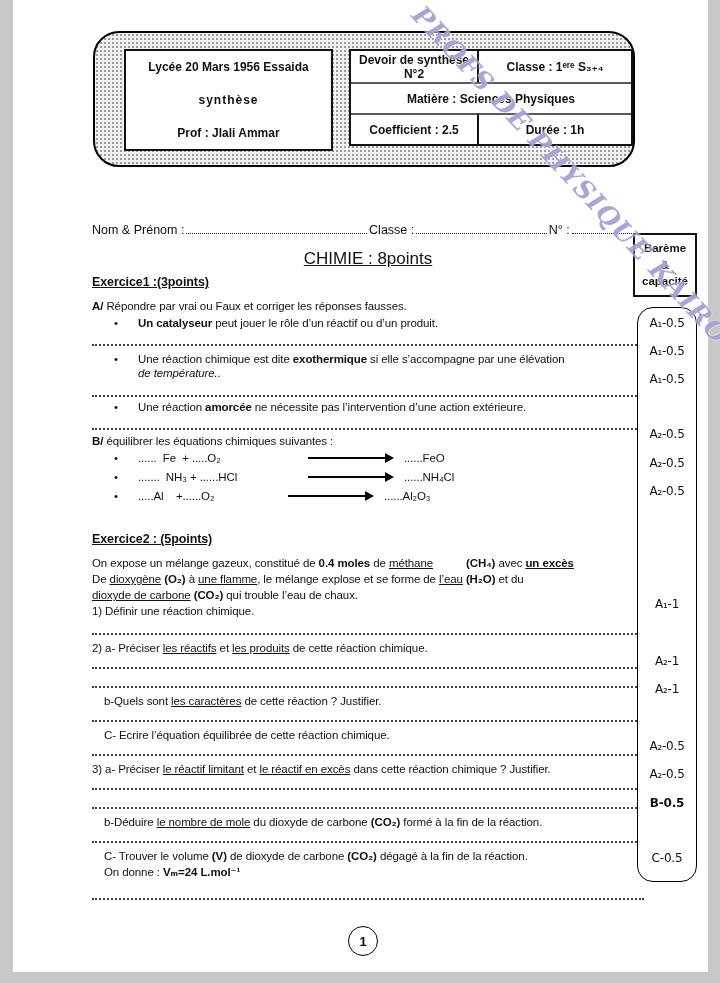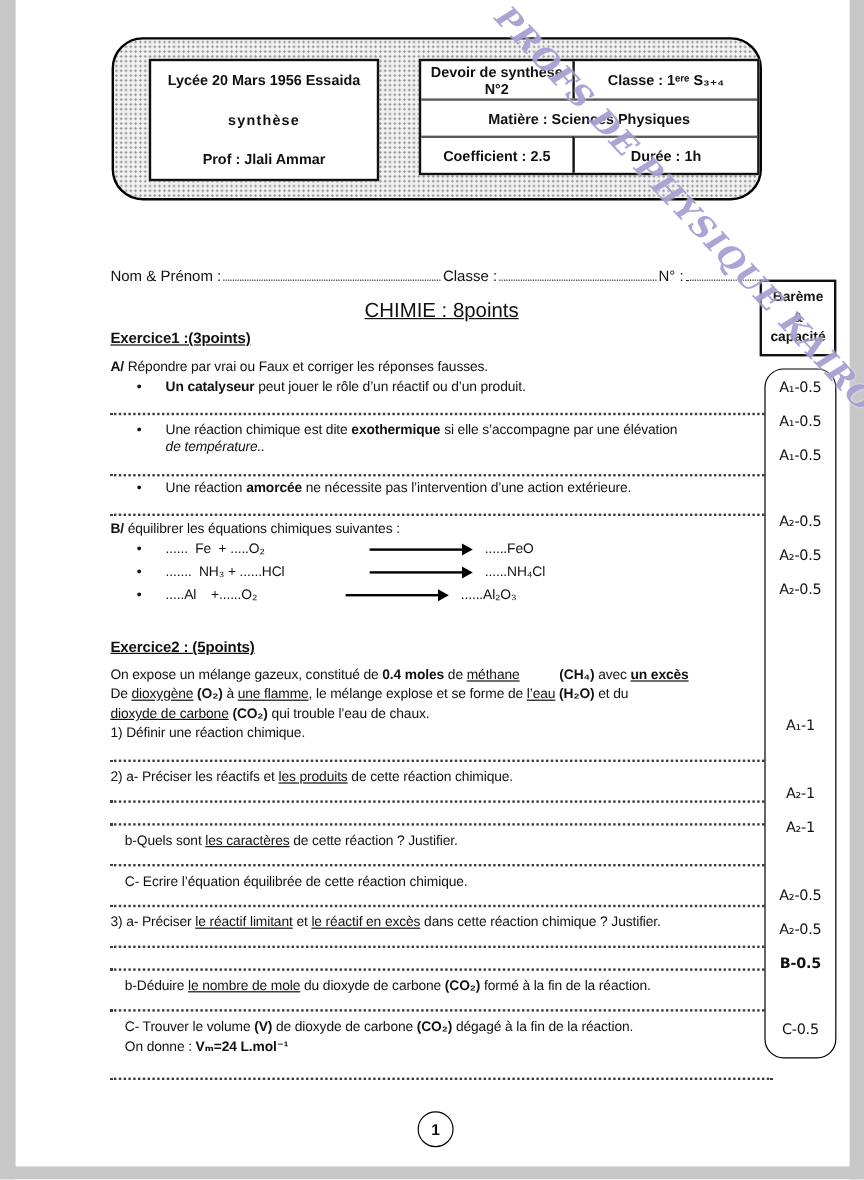--- a/index.html
+++ b/index.html
@@ -24,21 +24,21 @@
 
   
   .header-box{
     position:absolute;left:93px;top:31px;width:542px;height:136px;z-index:1;
     border:2.5px solid #000;border-radius:26px;box-sizing:border-box;
     background-color:#f1f1f1;
     background-image:radial-gradient(#9c9c9c 1px, rgba(0,0,0,0) 1.15px);
     background-size:4px 4px;
   }
   .school-box{
-    position:absolute;left:29px;top:16px;width:192px;height:102px;box-sizing:border-box;
+    position:absolute;left:29px;top:16px;width:209px;height:102px;box-sizing:border-box;
     background:#fff;border:2px solid #111;
     display:flex;flex-direction:column;justify-content:space-between;
     padding:9px 3px;text-align:center;font-weight:bold;font-size:12px;
   }
   .ornament{font-size:12px;letter-spacing:1px;}
   .info-table{
     position:absolute;left:254px;top:16px;width:284px;height:97px;box-sizing:border-box;
     background:#fff;border:2px solid #111;
     display:grid;grid-template-columns:45% 55%;grid-template-rows:1fr 1fr 1fr;
     font-weight:bold;font-size:12px;
@@ -181,21 +181,21 @@
   </div>
 
   <div class="ex-head" style="margin-top:28px;">Exercice2 : (5points)</div>
 
   <div class="line" style="margin-top:11px;"><span>On expose un mélange gazeux, constitué de </span><span style="font-weight: bold;">0.4 moles</span><span> de </span><span style="text-decoration: underline;">méthane</span><span> </span><span style="font-weight: bold; padding-left: 30px;">(CH₄)</span><span> avec </span><span style="font-weight: bold; text-decoration: underline;">un excès</span></div>
   <div class="line" style="margin-top:4px;"><span>De </span><span style="text-decoration: underline;">dioxygène</span><span> </span><span style="font-weight: bold;">(O₂)</span><span> à </span><span style="text-decoration: underline;">une flamme</span><span>, le mélange explose et se forme de </span><span style="text-decoration: underline;">l’eau</span><span> </span><span style="font-weight: bold;">(H₂O)</span><span> et du</span></div>
   <div class="line" style="margin-top:4px;"><span style="text-decoration: underline;">dioxyde de carbone</span><span> </span><span style="font-weight: bold;">(CO₂)</span><span> qui trouble l’eau de chaux.</span></div>
   <div class="line" style="margin-top:4px;">1) Définir une réaction chimique.</div>
   <div class="dotline" style="margin-top:5px;"></div>
 
-  <div class="line"><span>2) a- Préciser </span><span style="">les réactifs</span><span> et </span><span style="text-decoration: underline;">les produits</span><span> de cette réaction chimique.</span></div>
+  <div class="line"><span>2) a- Préciser </span><span style="text-decoration: underline;">les réactifs</span><span> et </span><span style="text-decoration: underline;">les produits</span><span> de cette réaction chimique.</span></div>
   <div class="dotline"></div>
   <div class="dotline" style="margin-top:6px;"></div>
   <div class="line ind"><span>b-Quels sont </span><span style="text-decoration: underline;">les caractères</span><span> de cette réaction ? Justifier.</span></div>
   <div class="dotline"></div>
   <div class="line ind">C- Ecrire l’équation équilibrée de cette réaction chimique.</div>
   <div class="dotline"></div>
 
   <div class="line"><span>3)  a- Préciser </span><span style="text-decoration: underline;">le réactif limitant</span><span> et </span><span style="text-decoration: underline;">le réactif en excès</span><span> dans cette réaction chimique ? Justifier.</span></div>
   <div class="dotline"></div>
   <div class="dotline" style="margin-top:6px;"></div>

